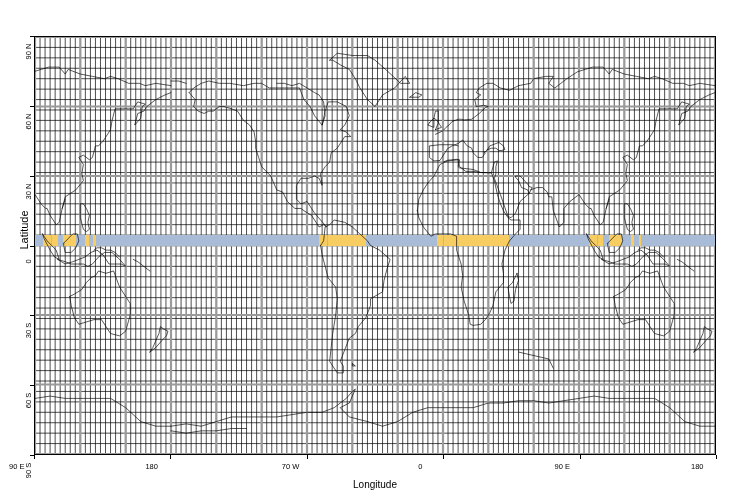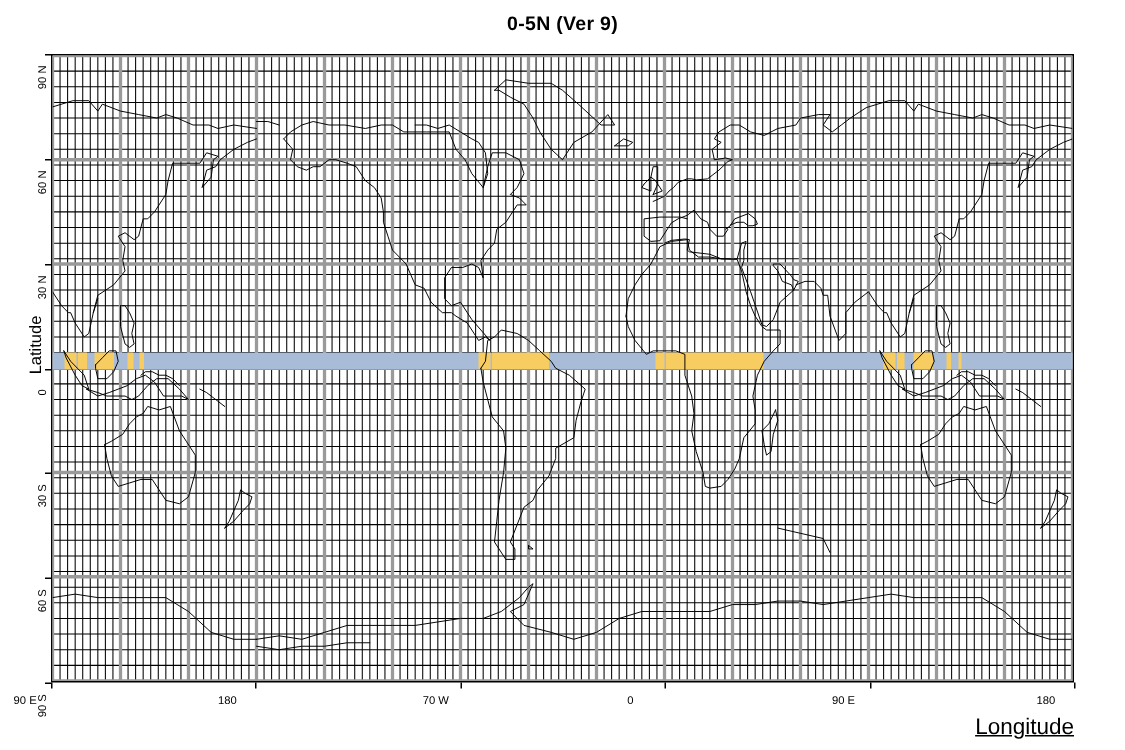--- a/index.html
+++ b/index.html
@@ -116,42 +116,40 @@
     transform-origin: 100% 50%;
     transform: rotate(-90deg);
     text-align: center;
   }
 
   #xlabel {
     position: absolute;
     left: 34px;
     top: 478px;
     width: 682px;
-    text-align: right;
-    font-size: 15px;
+    text-align: center;
+    font-size: 10px;
     line-height: 14px;
-    text-decoration: underline;
   }
   #ylabel {
     position: absolute;
     left: -36px;
     top: 223px;
     width: 120px;
     text-align: center;
     font-size: 11px;
     line-height: 14px;
     transform: rotate(-90deg);
   }
 </style>
 </head>
 <body>
 
 <div id="figure">
 
-  <div id="chart-title">0-5N (Ver 9)</div>
 
   <div id="plot-area">
 
     <svg id="grid-fine" viewBox="0 0 682 419" preserveAspectRatio="none" aria-hidden="true">
         <line x1="5.05" y1="0" x2="5.05" y2="419" stroke="#000" stroke-width="0.7"></line>
         <line x1="10.10" y1="0" x2="10.10" y2="419" stroke="#000" stroke-width="0.7"></line>
         <line x1="15.16" y1="0" x2="15.16" y2="419" stroke="#000" stroke-width="0.7"></line>
         <line x1="20.21" y1="0" x2="20.21" y2="419" stroke="#000" stroke-width="0.7"></line>
         <line x1="25.26" y1="0" x2="25.26" y2="419" stroke="#000" stroke-width="0.7"></line>
         <line x1="30.31" y1="0" x2="30.31" y2="419" stroke="#000" stroke-width="0.7"></line>

